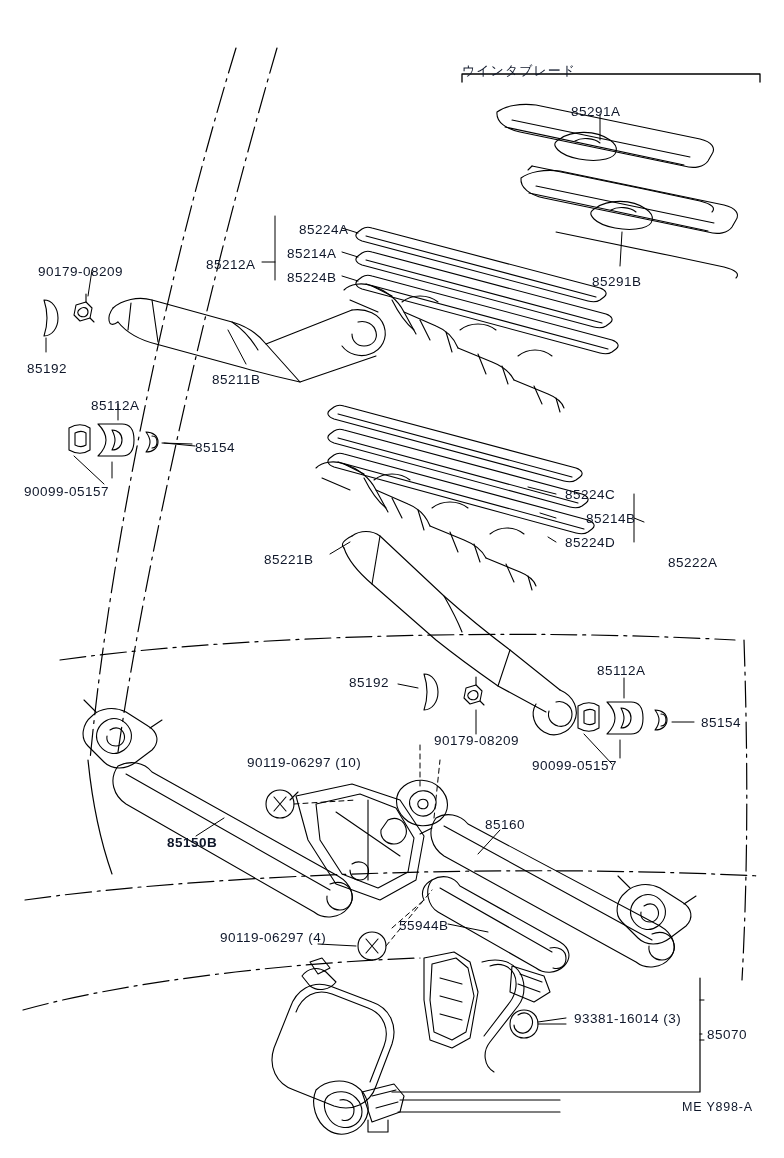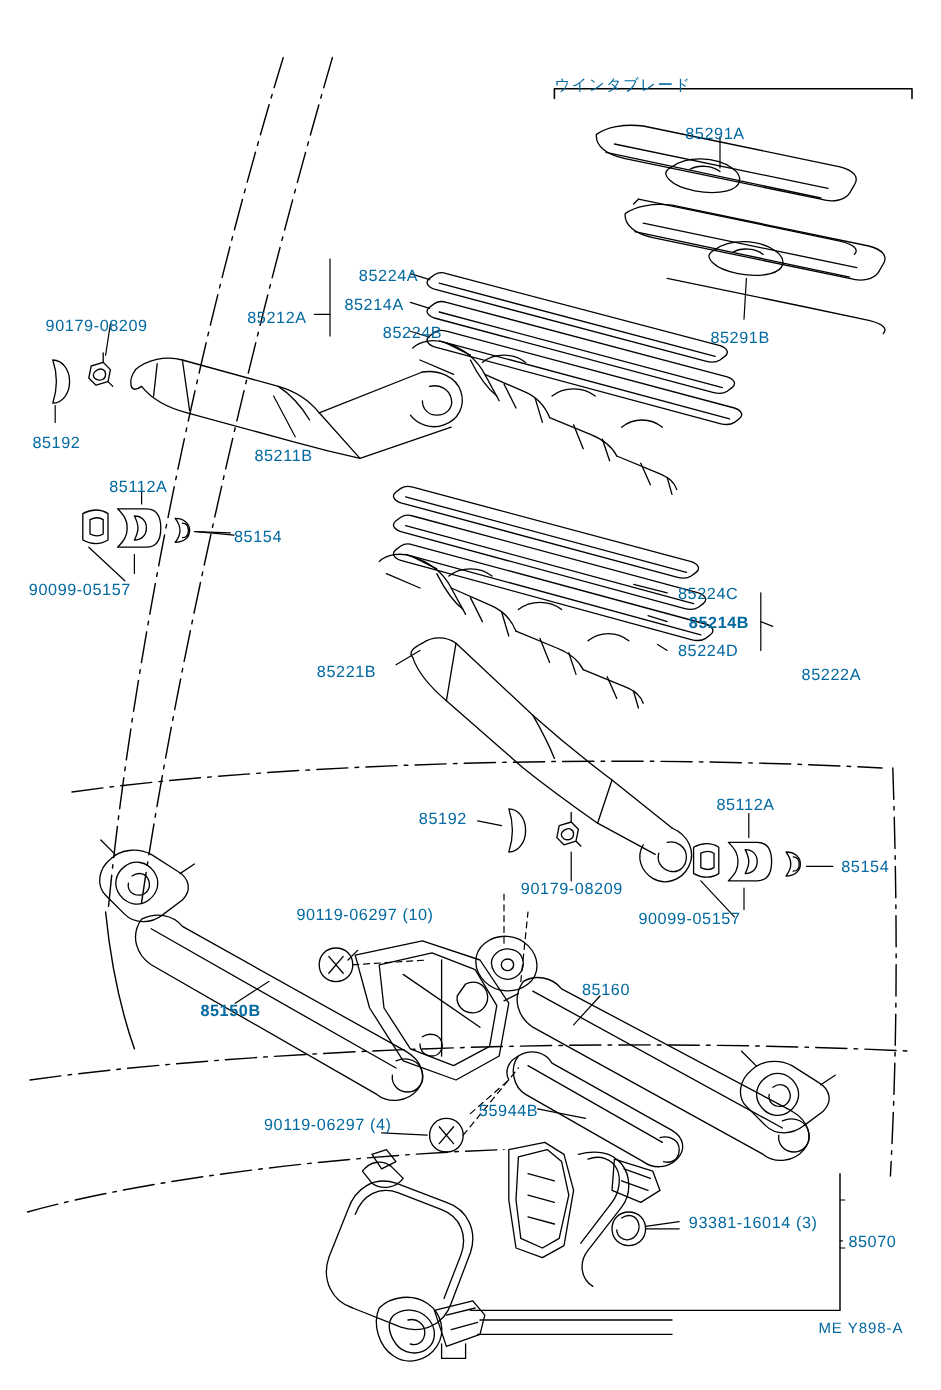--- a/index.html
+++ b/index.html
@@ -22,21 +22,21 @@
     left: 0;
     top: 0;
     width: 784px;
     height: 1158px;
   }
   .lbl {
     position: absolute;
     font-family: "Liberation Sans", sans-serif;
     font-size: 13.5px;
     letter-spacing: 0.5px;
-    color: #0369a1;
+    color: #0f172a;
     white-space: nowrap;
   }
   .lbl.jp {
     font-family: "DejaVu Sans", sans-serif;
     font-size: 13px;
     letter-spacing: 1px;
   }
   .lbl.foot {
     font-size: 12.5px;
     letter-spacing: 0.8px;
@@ -356,30 +356,30 @@
       </g>
     </g>
   </svg>
 
   <div class="lbl jp" style="left:462px; top:62px;">ウインタブレード</div>
 
   <div class="lbl" style="left:571px; top:104px;">85291A</div>
   <div class="lbl" style="left:592px; top:274px;">85291B</div>
   <div class="lbl" style="left:299px; top:222px;">85224A</div>
   <div class="lbl" style="left:287px; top:246px;">85214A</div>
-  <div class="lbl" style="left:287px; top:270px;margin-left:32px;">85224B</div>
+  <div class="lbl" style="left:287px; top:270px;">85224B</div>
   <div class="lbl" style="left:206px; top:257px;">85212A</div>
   <div class="lbl" style="left:38px; top:264px;">90179-08209</div>
   <div class="lbl" style="left:27px; top:361px;">85192</div>
   <div class="lbl" style="left:212px; top:372px;">85211B</div>
   <div class="lbl" style="left:91px; top:398px;">85112A</div>
   <div class="lbl" style="left:195px; top:440px;">85154</div>
   <div class="lbl" style="left:24px; top:484px;">90099-05157</div>
   <div class="lbl" style="left:565px; top:487px;">85224C</div>
-  <div class="lbl" style="left:574px; top:511px;font-weight:bold;">85214B</div>
+  <div class="lbl" style="left:586px; top:511px;">85214B</div>
   <div class="lbl" style="left:565px; top:535px;">85224D</div>
   <div class="lbl" style="left:668px; top:522px;margin-top:33px;">85222A</div>
   <div class="lbl" style="left:264px; top:552px;">85221B</div>
   <div class="lbl" style="left:349px; top:675px;">85192</div>
   <div class="lbl" style="left:597px; top:663px;">85112A</div>
   <div class="lbl" style="left:434px; top:733px;">90179-08209</div>
   <div class="lbl" style="left:701px; top:715px;">85154</div>
   <div class="lbl" style="left:532px; top:758px;">90099-05157</div>
   <div class="lbl" style="left:247px; top:755px;">90119-06297 (10)</div>
   <div class="lbl" style="left:485px; top:817px;">85160</div>

